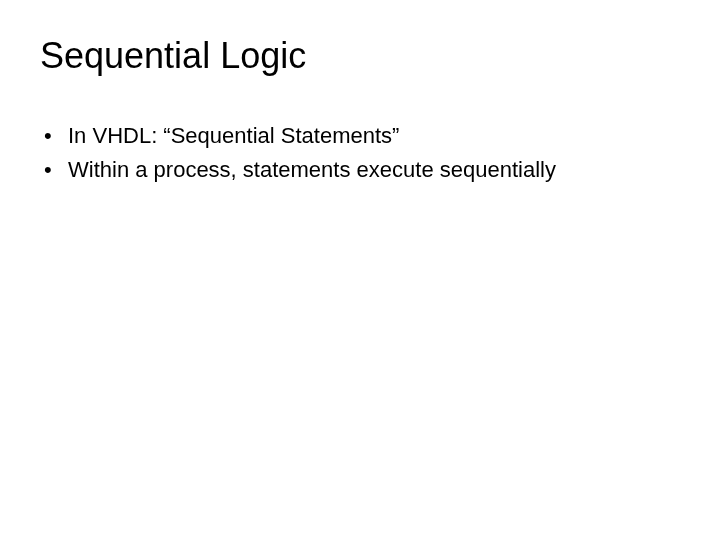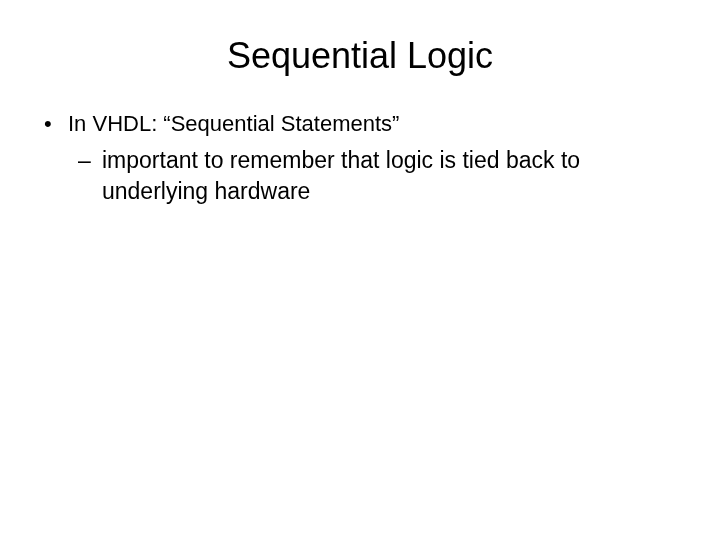--- a/index.html
+++ b/index.html
@@ -12,22 +12,22 @@
       height: 540px;
       background: #ffffff;
       font-family: Arial, Helvetica, sans-serif;
       color: #000000;
       padding: 30px 40px;
       overflow: hidden;
     }
     .slide-title {
       font-size: 36px;
       font-weight: normal;
-      text-align: center;
-      margin-bottom: 32px;
+      text-align: left;
+      margin-bottom: 44px;
       margin-top: 5px;
     }
     .bullet-list {
       list-style: none;
       padding: 0;
     }
     .bullet-item {
       font-size: 22px;
       line-height: 1.35;
       margin-bottom: 4px;
@@ -54,14 +54,14 @@
       top: 0;
     }
   </style>
 </head>
 <body>
 
 <h1 class="slide-title">Sequential Logic</h1>
 
 <ul class="bullet-list">
   <li class="bullet-item">In VHDL: “Sequential Statements”</li>
-  <li class="sub-bullet-item">important to remember that logic is tied back to underlying hardware</li>
+  <li class="bullet-item">Within a process, statements execute sequentially</li>
 </ul>
 
 </body></html>

